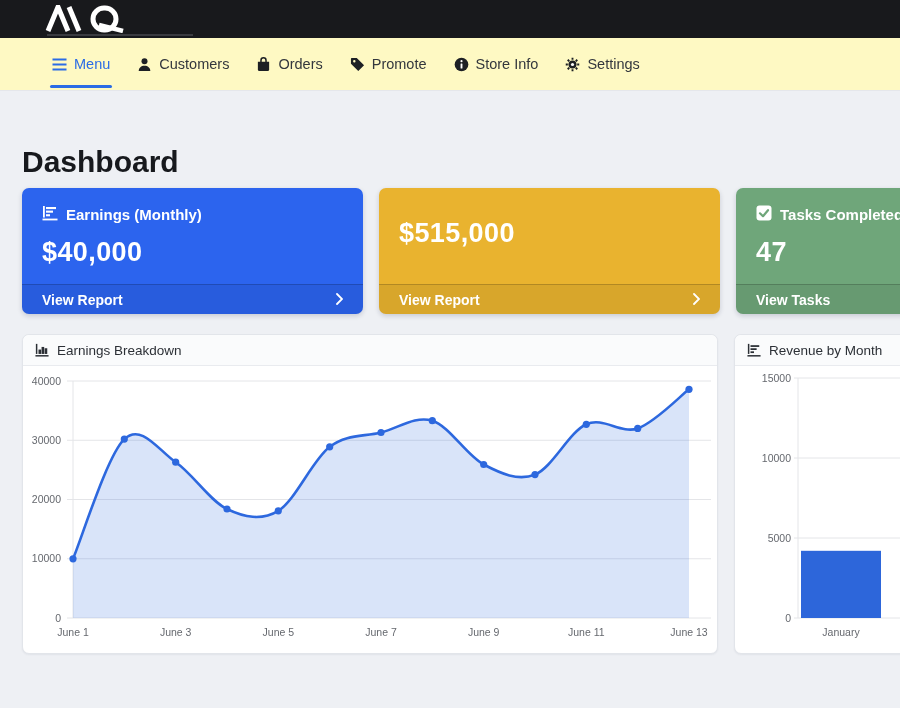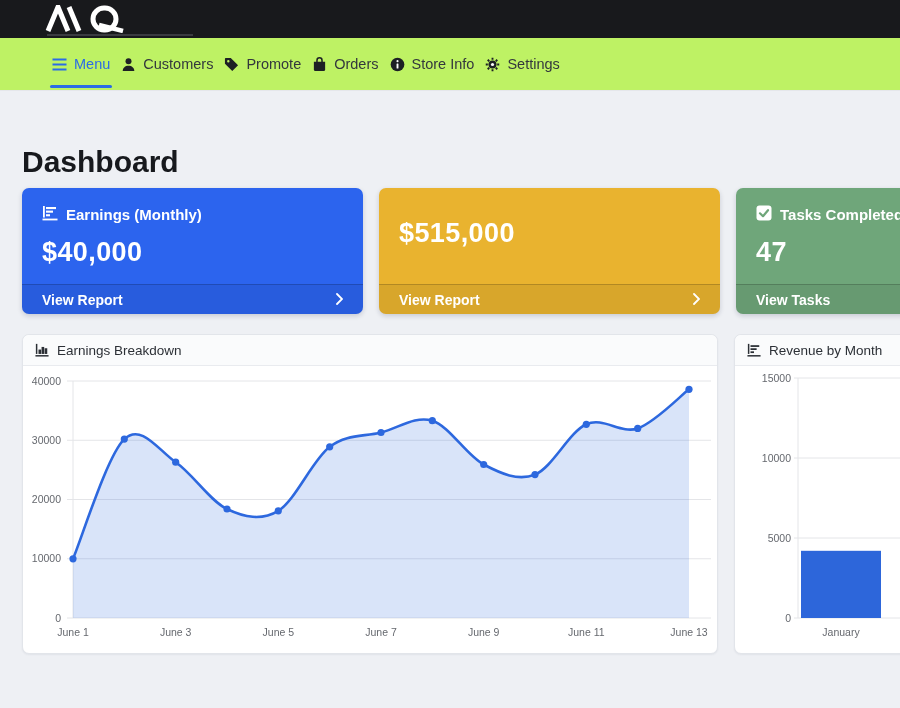--- a/index.html
+++ b/index.html
@@ -7,22 +7,22 @@
     width:900px;height:708px;
     background:#eef0f4;
     font-family:"Liberation Sans",sans-serif;
     color:#17191d;
   }
   
   .topbar{height:38px;background:#18191c;position:relative;}
   .logo{position:absolute;left:45px;top:5px;cursor:pointer;}
   .logo-underline{position:absolute;left:47px;top:34px;width:146px;height:2px;background:#3a3b40;}
   
-  .navbar{height:52px;background:#bef264;border-bottom:1px solid #e5e7eb;
-    display:flex;align-items:stretch;padding-left:52px;gap:11px;}
+  .navbar{height:52px;background:#fef9c3;border-bottom:1px solid #e5e7eb;
+    display:flex;align-items:stretch;padding-left:52px;gap:27px;}
   .nav-item{display:flex;align-items:center;gap:7px;font-size:14.5px;color:#33373d;
     position:relative;cursor:pointer;white-space:nowrap;}
   .nav-item .nav-ico{display:flex;align-items:center;color:#1d2024;}
   .nav-item.active{color:#2b6ce5;}
   .nav-item.active .nav-ico{color:#2b6ce5;}
   .nav-item.active .active-underline{position:absolute;left:-2px;right:-2px;bottom:2px;height:3px;
     background:#2b6ce5;border-radius:2px;}
   
   main{padding:0 22px;}
   .page-title{margin:54px 0 0;font-size:30px;font-weight:600;color:#17191d;}
@@ -80,34 +80,34 @@
           <circle cx="8" cy="4.4" r="3.2"></circle>
           <path d="M1.8,15 C1.8,11.4 4.5,9.3 8,9.3 C11.5,9.3 14.2,11.4 14.2,15 Z"></path>
         </svg>
     </span>
     <span>Customers</span>
   </div>
 
   <div class="nav-item">
     <span class="nav-ico">
       <svg width="15" height="15" viewBox="0 0 16 16">
-          <path fill="currentColor" fill-rule="evenodd" d="M1,1.8 A0.8,0.8 0 0 1 1.8,1 H7.2 L15,8.8 L8.8,15 L1,7.2 Z M4.6,3.3 A1.3,1.3 0 1 0 4.6,5.9 A1.3,1.3 0 0 0 4.6,3.3 Z"></path>
-        </svg>
-    </span>
-    <span>Promote</span>
-  </div>
-
-  <div class="nav-item">
-    <span class="nav-ico">
-      <svg width="15" height="15" viewBox="0 0 16 16">
           <path fill="currentColor" d="M2,5 H14 V13.2 a1.6,1.6 0 0 1 -1.6,1.6 H3.6 A1.6,1.6 0 0 1 2,13.2 Z"></path>
           <path fill="none" stroke="currentColor" stroke-width="1.6" d="M5.3,5.5 V3.6 a2.7,2.7 0 0 1 5.4,0 V5.5"></path>
         </svg>
     </span>
     <span>Orders</span>
+  </div>
+
+  <div class="nav-item">
+    <span class="nav-ico">
+      <svg width="15" height="15" viewBox="0 0 16 16">
+          <path fill="currentColor" fill-rule="evenodd" d="M1,1.8 A0.8,0.8 0 0 1 1.8,1 H7.2 L15,8.8 L8.8,15 L1,7.2 Z M4.6,3.3 A1.3,1.3 0 1 0 4.6,5.9 A1.3,1.3 0 0 0 4.6,3.3 Z"></path>
+        </svg>
+    </span>
+    <span>Promote</span>
   </div>
 
   <div class="nav-item">
     <span class="nav-ico">
       <svg width="15" height="15" viewBox="0 0 16 16">
           <circle cx="8" cy="8" r="7.3" fill="currentColor"></circle>
           <rect x="7" y="6.8" width="2" height="5.4" rx="0.6" fill="#fff"></rect>
           <circle cx="8" cy="4.4" r="1.15" fill="#fff"></circle>
         </svg>
     </span>

